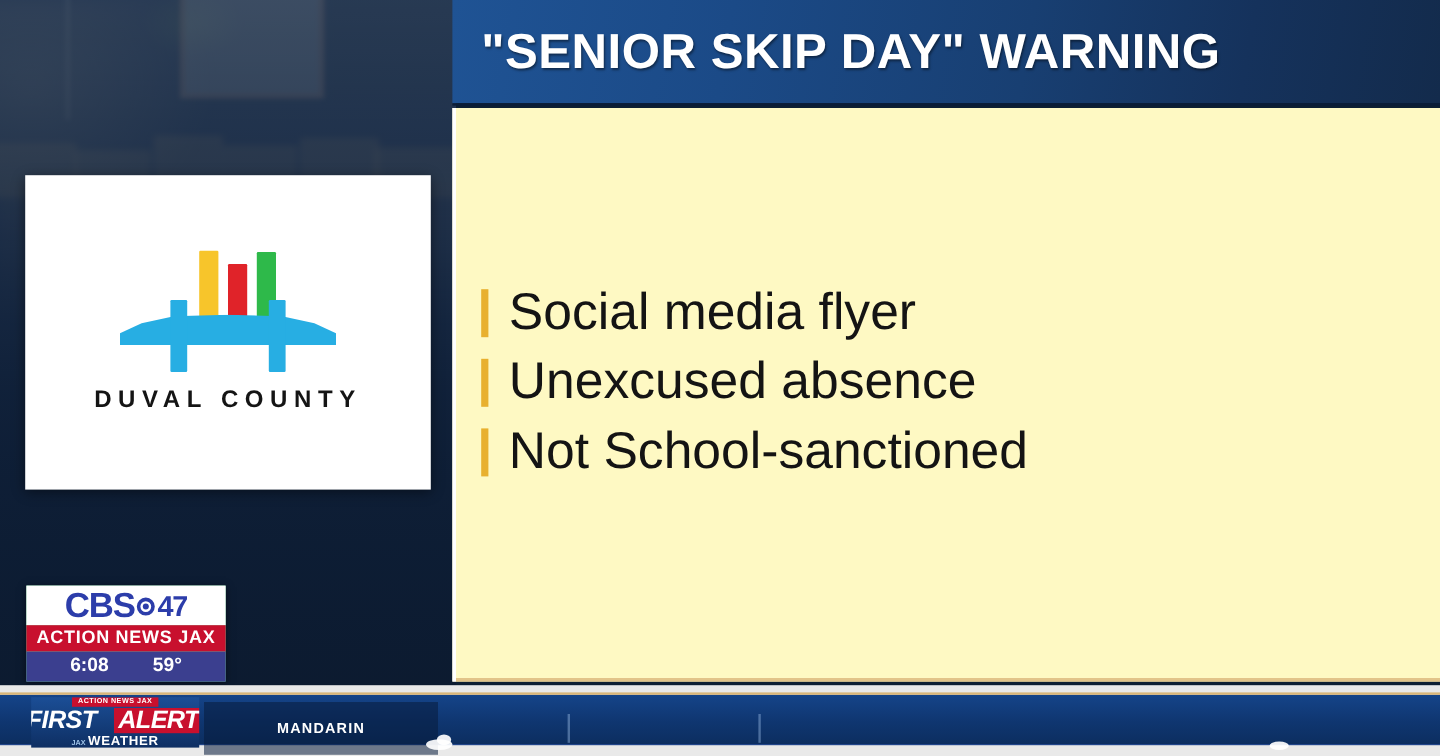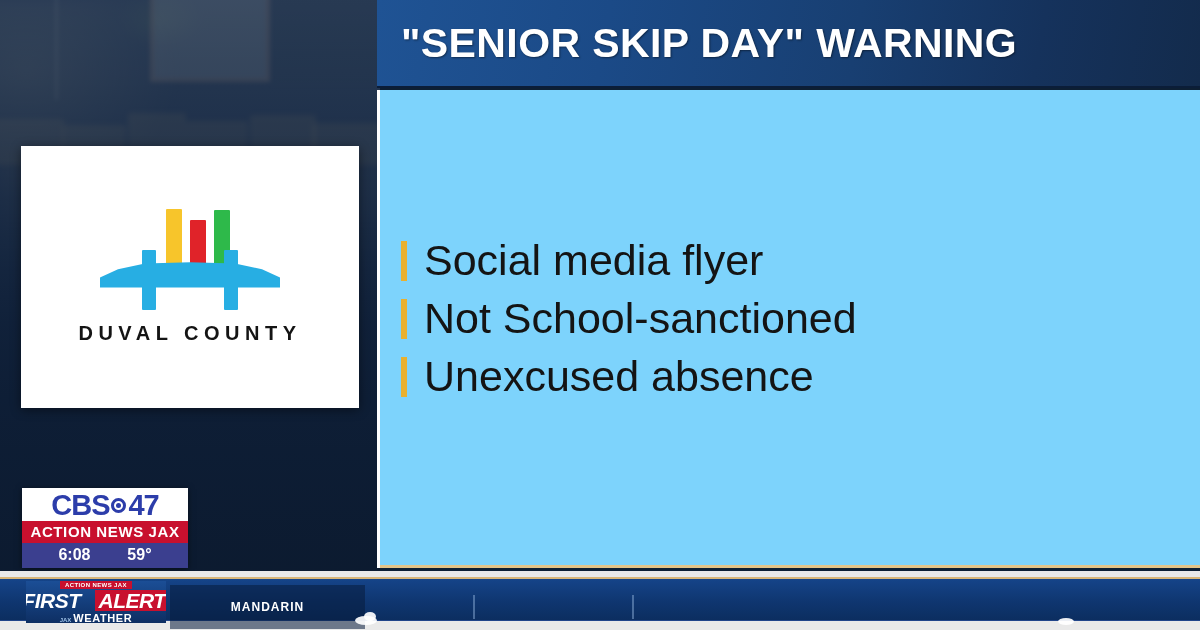--- a/index.html
+++ b/index.html
@@ -137,21 +137,21 @@
     letter-spacing:-1px; line-height:1;
   }
   .bug-eye {
     width:15px; height:15px; border-radius:50%;
     border:3px solid #2C3DAA;
     display:inline-flex; align-items:center; justify-content:center;
     margin:0 1px;
   }
   .bug-eye i { width:5px; height:5px; border-radius:50%; background:#2C3DAA; display:block; }
   .bug-47 {
-    font-size:29px; font-weight:bold; color:#2C3DAA;
+    font-size:24px; font-weight:bold; color:#2C3DAA;
     letter-spacing:-1px; line-height:1;
   }
   .bug-red {
     background:#C8102E; color:#fff;
     font-size:15px; font-weight:bold; letter-spacing:.6px;
     text-align:center; padding:2px 0 3px 0;
   }
   .bug-blue {
     background:#3B3F8F; color:#fff;
     display:flex; justify-content:space-around; align-items:center;
@@ -172,21 +172,21 @@
     letter-spacing:.4px;
     padding-left:24px;
     text-shadow:1px 1px 2px rgba(0,0,0,.45);
     white-space:nowrap;
   }
 
   
   .content-panel {
     position:absolute; left:377px; top:90px;
     width:823px; height:478px;
-    background:#7dd3fc;
+    background:#fef9c3;
     border-left:3px solid #ffffff;
   }
   .bullets {
     position:absolute; left:21px; top:148px;
     display:flex; flex-direction:column; gap:13px;
   }
   .bullet-row { display:flex; align-items:center; gap:17px; }
   .bullet-mark {
     width:6px; height:40px;
     background:#E8B02E;
@@ -322,26 +322,26 @@
   <div class="content-panel">
     <div class="bullets">
 
       <div class="bullet-row">
         <div class="bullet-mark"></div>
         <div class="bullet-text">Social media flyer</div>
       </div>
 
       <div class="bullet-row">
         <div class="bullet-mark"></div>
-        <div class="bullet-text">Not School-sanctioned</div>
+        <div class="bullet-text">Unexcused absence</div>
       </div>
 
       <div class="bullet-row">
         <div class="bullet-mark"></div>
-        <div class="bullet-text">Unexcused absence</div>
+        <div class="bullet-text">Not School-sanctioned</div>
       </div>
 
     </div>
     <div class="panel-gold-rule"></div>
   </div>
 
   <div class="ticker">
     <div class="ticker-bar">
 
       <div class="fa-logo">

